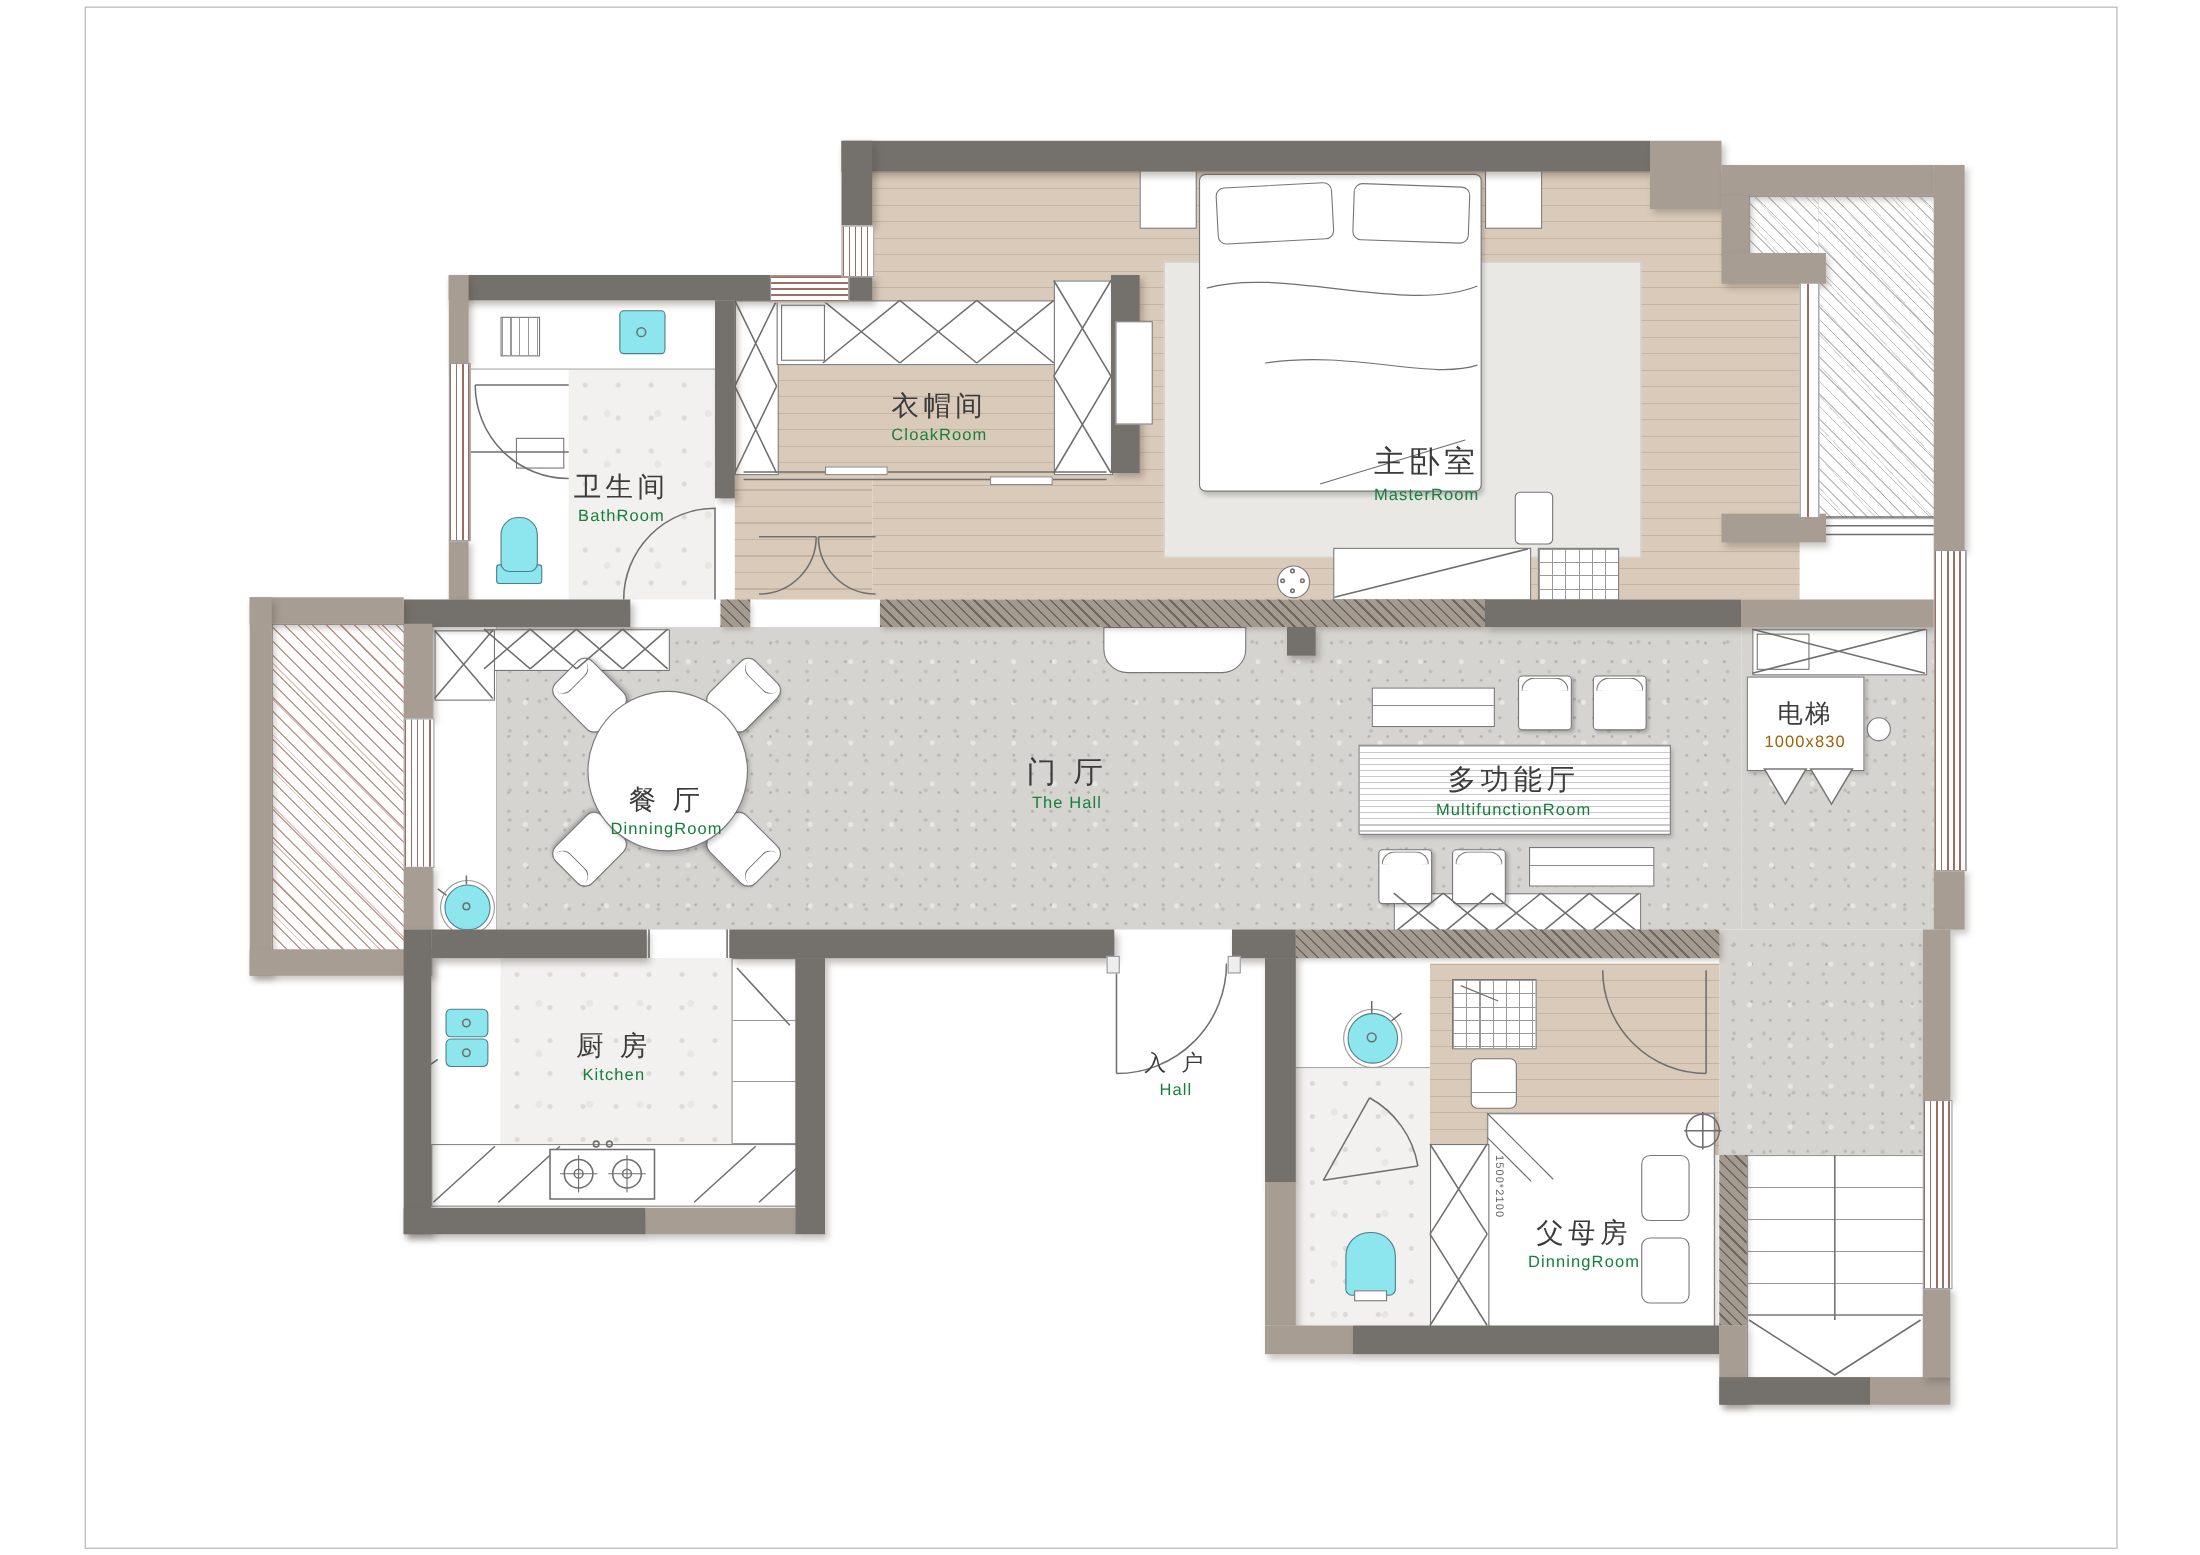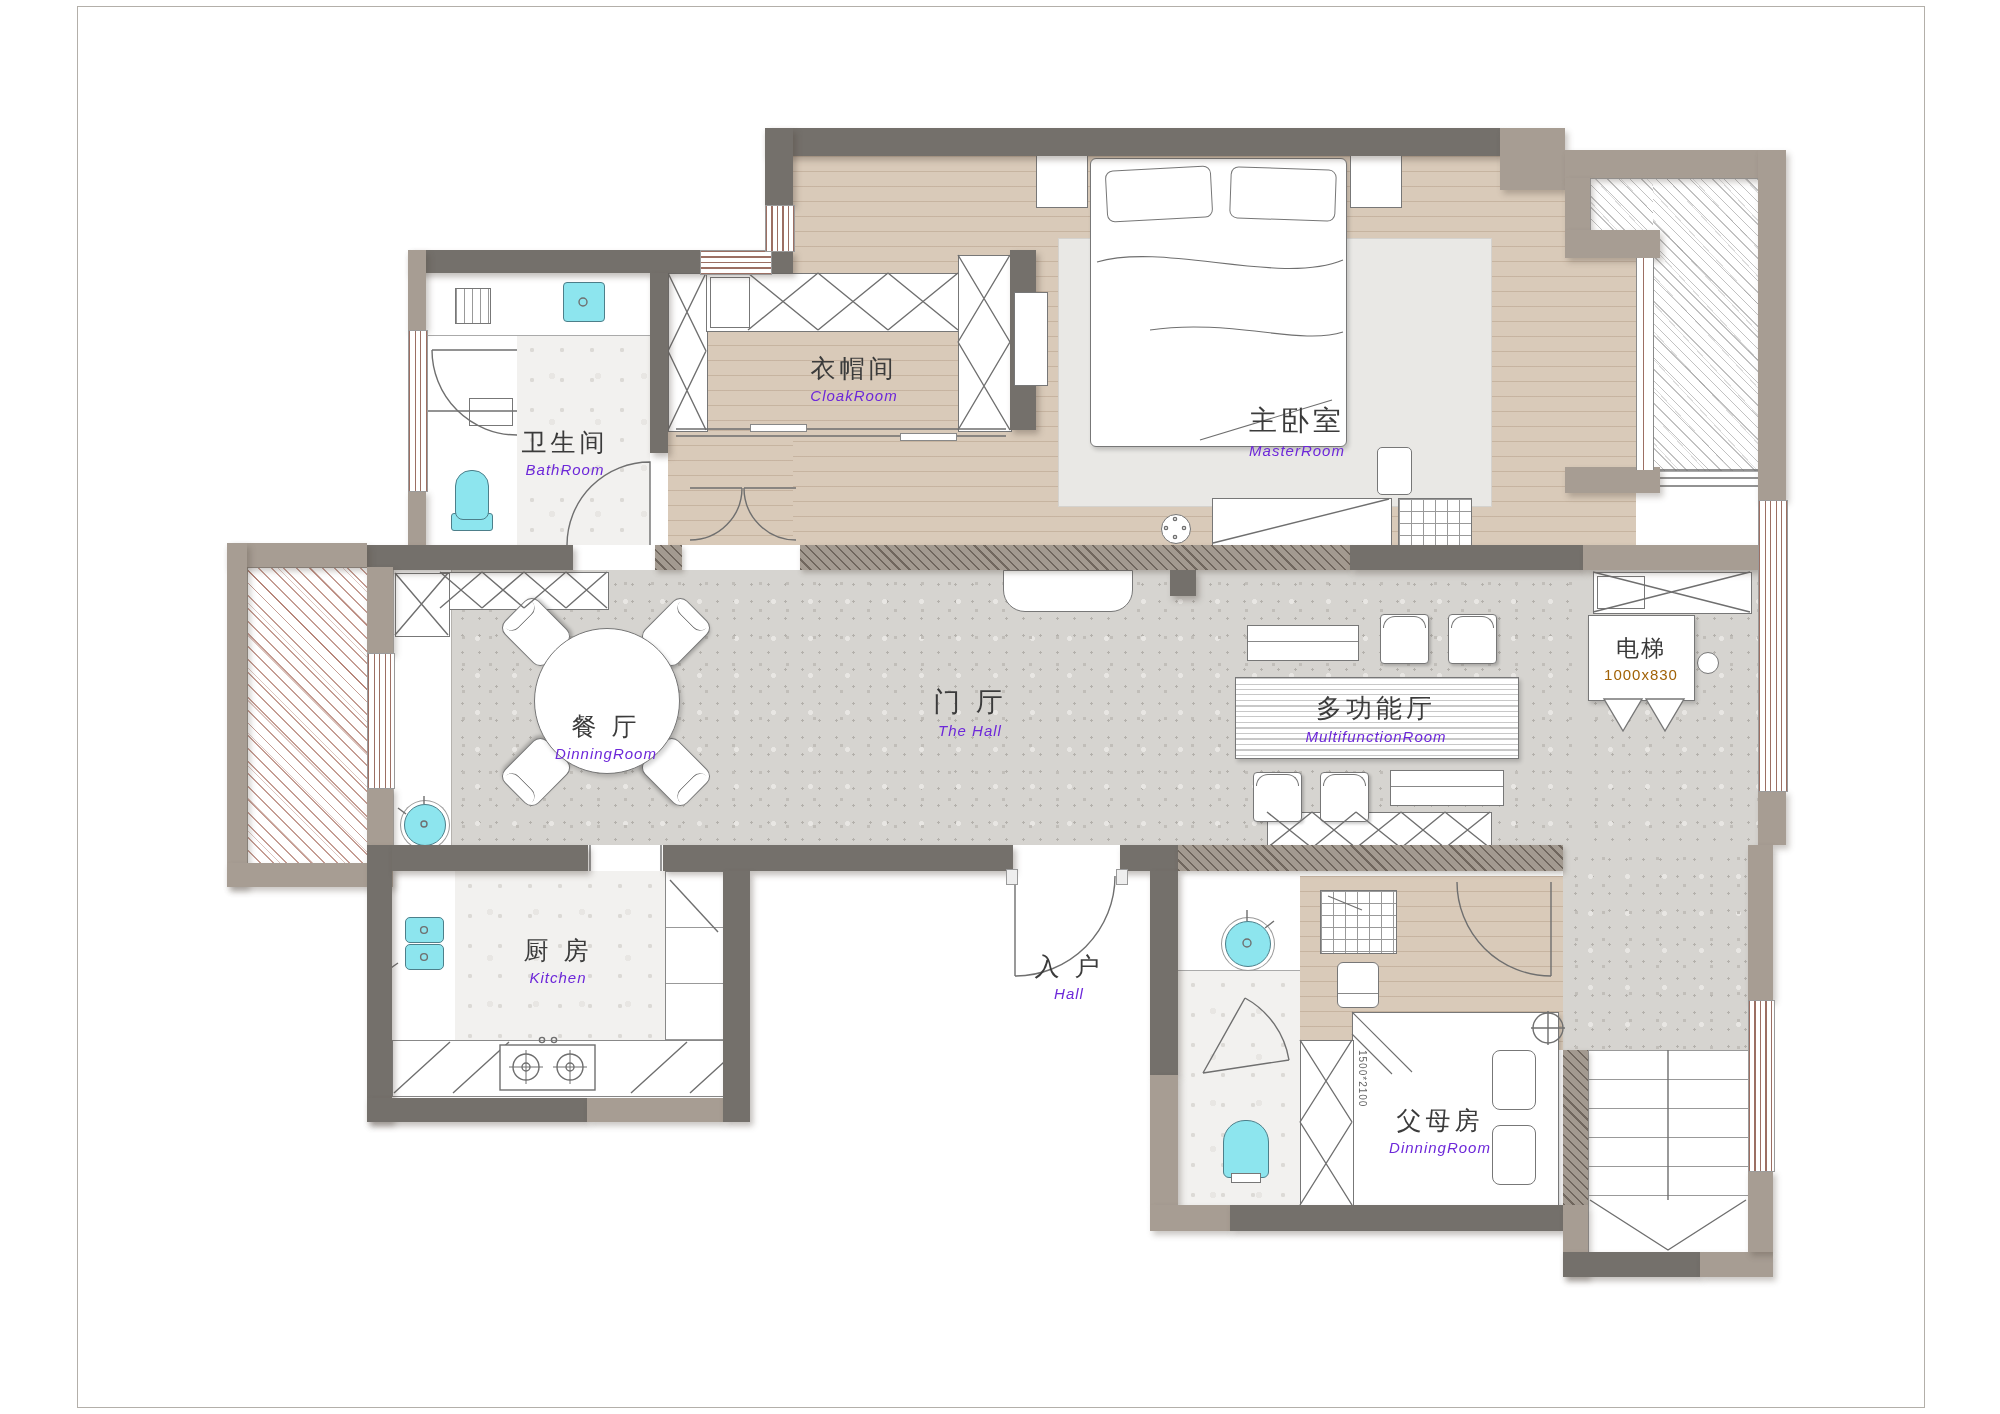--- a/index.html
+++ b/index.html
@@ -24,21 +24,21 @@
   .rug{position:absolute;background:#e9e8e5;border:1px solid #d4d2ce;z-index:5;}
   .chair{position:absolute;background:#fff;border:1.4px solid #777;border-radius:4px;z-index:11;box-shadow:2px 2px 3px rgba(0,0,0,.2);}
   .chair::after{content:"";position:absolute;left:2px;right:2px;top:1px;height:11px;border:1.4px solid #777;border-bottom:none;border-radius:12px 12px 0 0;background:#fff;}
   .dchair{position:absolute;width:46px;height:58px;background:#fff;border:1.4px solid #777;border-radius:10px;z-index:11;box-shadow:2px 2px 4px rgba(0,0,0,.25);}
   .dchair::after{content:"";position:absolute;left:4px;right:4px;top:1px;height:12px;border-bottom:1.4px solid #777;border-radius:0 0 10px 10px;}
   .cyan{background:#8de5ee;border:1.4px solid #4d7f8a;}
   .grid{background-image:repeating-linear-gradient(90deg,#999 0 1px,transparent 1px 12px),repeating-linear-gradient(180deg,#999 0 1px,transparent 1px 12px);}
   
   .lbl{position:absolute;transform:translate(-50%,-50%);text-align:center;z-index:40;white-space:nowrap;}
   .zh{color:#3b3b3b;font-size:25px;letter-spacing:4px;font-weight:500;}
-  .en{color:#6d28d9;font-size:15px;font-style:italic;margin-top:2px;letter-spacing:1px;}
+  .en{color:#15803d;font-size:15px;margin-top:2px;letter-spacing:1px;}
   .dim{color:#a16207;font-size:15px;font-style:normal;}
   svg.ov{position:absolute;left:0;top:0;z-index:25;pointer-events:none;}
   .pageborder{position:absolute;border:1px solid #b3afa9;z-index:0;}
   .vtext{position:absolute;writing-mode:vertical-rl;font-size:10px;color:#666;z-index:40;letter-spacing:1px;}
 </style>
 </head>
 <body>
 
 <div class="plan">
   <div class="pageborder" style="left:77px;top:6px;width:1846px;height:1400px;"></div>
@@ -303,21 +303,21 @@
   </div>
   <div class="lbl" style="left:1641px;top:658px;z-index:41;">
     <div class="zh" style="font-size:23px;letter-spacing:2px;">电梯</div>
     <div class="en dim">1000x830</div>
   </div>
   <div class="lbl" style="left:558px;top:960px;">
     <div class="zh">厨 房</div>
     <div class="en">Kitchen</div>
   </div>
   <div class="lbl" style="left:1069px;top:976px;">
-    <div class="zh" style="font-size:25px;">入 户</div>
+    <div class="zh" style="font-size:20px;">入 户</div>
     <div class="en">Hall</div>
   </div>
   <div class="lbl" style="left:1440px;top:1130px;z-index:41;">
     <div class="zh">父母房</div>
     <div class="en">DinningRoom</div>
   </div>
   <div class="vtext" style="left:1357px;top:1050px;">1500*2100</div>
 </div>
 
 </body></html>

